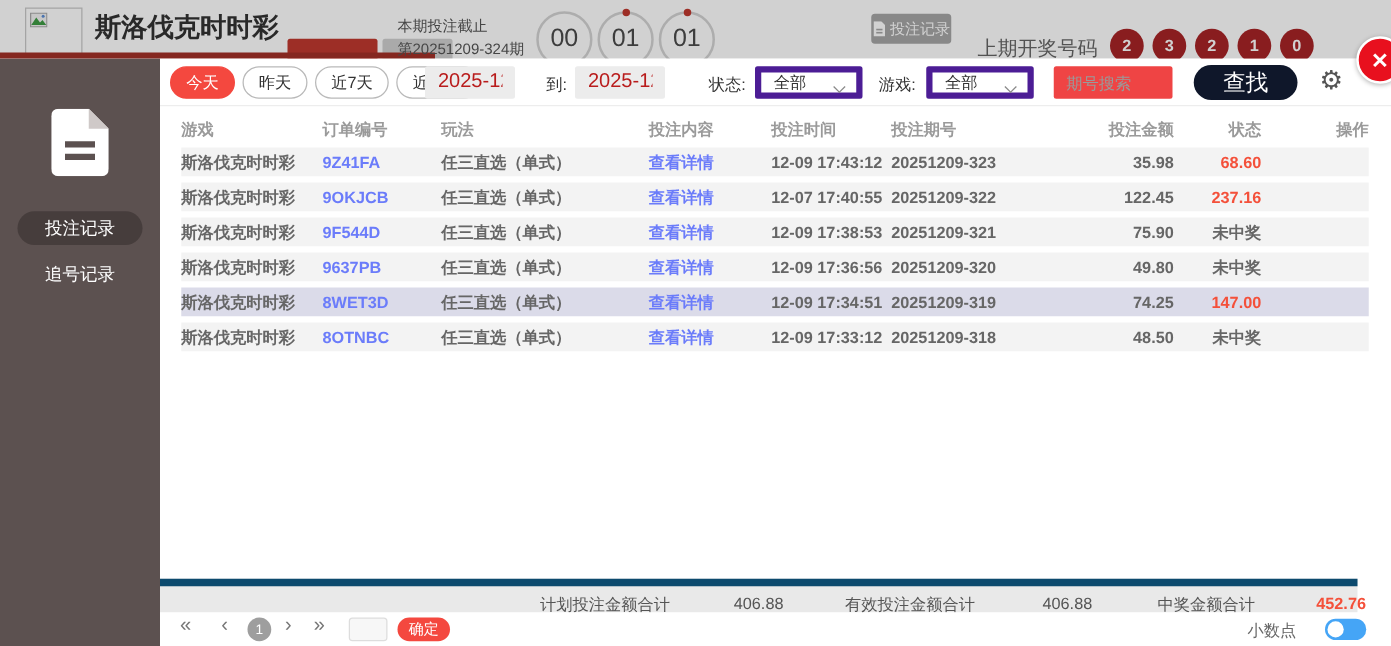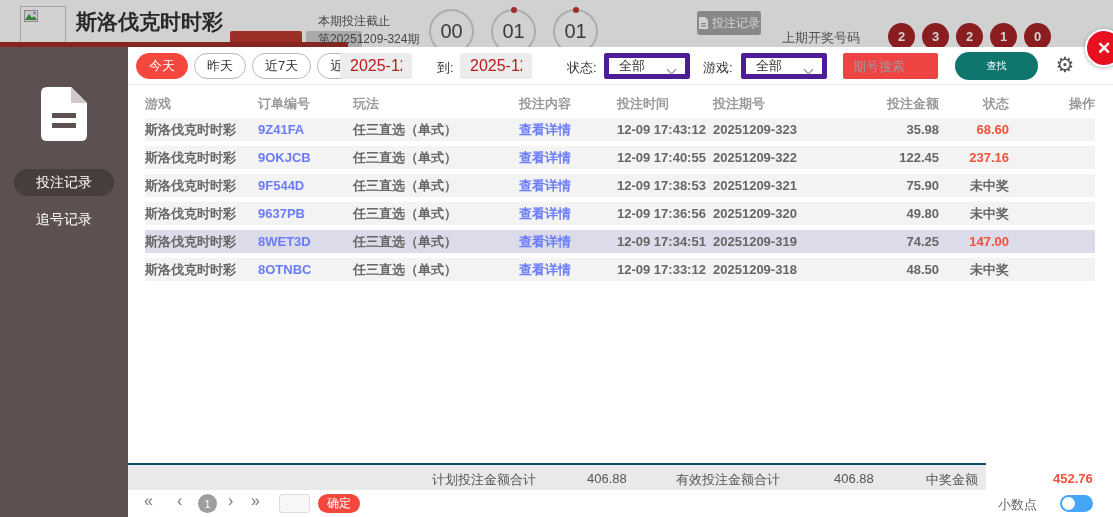--- a/index.html
+++ b/index.html
@@ -10,27 +10,27 @@
   
   .page-top { position:absolute; left:0; top:0; width:1113px; height:47px; background:#fff; overflow:hidden; }
   .logo-box { position:absolute; left:20px; top:6px; width:46px; height:39px; border:1px solid #c9c9c9; background:#fff; }
   .logo-box svg { position:absolute; left:3px; top:3px; }
   .page-title { position:absolute; left:76px; top:8px; font-size:21px; font-weight:bold; color:#333; }
   .btn-red-part { position:absolute; left:230px; top:31px; width:72px; height:16px; background:#c0392f; border-radius:2px 2px 0 0; }
   .btn-gray-part { position:absolute; left:306px; top:31px; width:56px; height:16px; background:#d0d0d0; border-radius:2px 2px 0 0; }
   .red-band { position:absolute; left:0; top:42px; width:348px; height:5px; background:#a33028; }
   .deadline-label { position:absolute; left:318px; top:13px; font-size:12px; color:#555; }
   .period-label { position:absolute; left:318px; top:31px; font-size:12px; color:#555; }
-  .cd-wrap { position:absolute; left:429px; top:9px; display:flex; gap:17px; }
+  .cd-wrap { position:absolute; left:429px; top:9px; display:flex; gap:4px; }
   .cd-circle { position:relative; width:45px; height:45px; border:2px solid #d4d4d4; border-radius:50%;
                display:flex; align-items:center; justify-content:center; font-size:20px; color:#4b4b4b; background:#fff; }
   .cd-dot { position:absolute; top:-4px; left:50%; margin-left:-3px; width:6px; height:6px; border-radius:50%; background:#c0392f; }
   .records-btn { position:absolute; left:697px; top:11px; width:64px; height:24px; background:#a6a6a6; border-radius:3px;
                  color:#fff; font-size:12px; display:flex; align-items:center; justify-content:center; gap:3px; border:none; }
-  .last-draw-label { position:absolute; left:782px; top:29px; font-size:13px; color:#666; }
+  .last-draw-label { position:absolute; left:782px; top:29px; font-size:16px; color:#666; }
   .balls { position:absolute; left:888px; top:23px; display:flex; gap:7px; }
   .ball { width:27px; height:27px; border-radius:50%; background:#a82426; color:#fff; font-weight:bold; font-size:13px;
           display:flex; align-items:center; justify-content:center; }
   .dim { position:absolute; left:0; top:0; width:1113px; height:47px; background:rgba(0,0,0,0.18); }
 
   
   .side { position:absolute; left:0; top:47px; width:128px; height:470px; background:#5c5150; }
   .doc-icon { display:block; margin:40px auto 28px auto; }
   .side-item { width:100px; margin:0 auto 10px auto; height:27px; border-radius:14px; color:#fff; font-size:14px;
                display:flex; align-items:center; justify-content:center; cursor:pointer; }
@@ -52,22 +52,22 @@
   .flt-label { position:absolute; top:12px; font-size:13px; color:#333; }
   #status-label { left:439px; } #game-label { left:575px; }
   .select { position:absolute; top:6px; width:86px; height:26px; border:5px solid #4c1d95; border-radius:2px; background:#fff;
             font-size:13px; color:#333; display:flex; align-items:center; padding:0 10px; cursor:pointer; }
   #status-select { left:476px; } #game-select { left:613px; }
   .chev { position:absolute; right:10px; top:8px; width:7px; height:7px; border-right:1.5px solid #888; border-bottom:1.5px solid #888;
           transform:rotate(45deg); }
   .search-input { position:absolute; left:715px; top:6px; width:95px; height:26px; border:none; background:#ef4444; border-radius:2px;
                   font-size:13px; padding:0 10px; font-family:inherit; color:#333; }
   .search-input::placeholder { color:#9a9a9a; }
-  .find-btn { position:absolute; left:827px; top:5px; width:83px; height:28px; border:none; border-radius:14px; background:#0f766e;
-              color:#fff; font-size:10px; cursor:pointer; font-family:inherit; }
+  .find-btn { position:absolute; left:827px; top:5px; width:83px; height:28px; border:none; border-radius:14px; background:#0f172a;
+              color:#fff; font-size:18px; cursor:pointer; font-family:inherit; }
   .gear { position:absolute; left:924px; top:5px; width:26px; height:26px; font-size:21px; color:#555; background:none; border:none;
           cursor:pointer; line-height:26px; text-align:center; }
 
   
   .close-btn { position:absolute; left:1085px; top:29px; width:38px; height:38px; border-radius:50%; background:#e8101e;
                border:2px solid #fff; color:#fff; font-size:17px; font-weight:bold; cursor:pointer; z-index:20;
                display:flex; align-items:center; justify-content:center; box-shadow:0 1px 4px rgba(0,0,0,0.3); }
 
   
   .tbl { position:absolute; left:17px; top:43px; width:950px;font-weight:bold; }
@@ -76,21 +76,21 @@
   .drow { height:23px; background:#f3f3f3; margin-bottom:5px; color:#666; font-size:13px; }
   .drow.hl { background:#dbdbe9; }
   .c0{width:113px;} .c1{width:95px;} .c2{width:166px;} .c3{width:98px;} .c4{width:96px;} .c5{width:148px;}
   .c6{width:92px; text-align:right; padding-right:14px;}
   .c7{width:72px; text-align:right; padding-right:16px;}
   .c8{width:70px; text-align:right;}
   .link { color:#6b7cfa; cursor:pointer; text-decoration:none; }
   .won { color:#f4503a; }
 
   
-  .totals { position:absolute; left:0; top:416px; width:858px; height:27px; background:#e9e9e9; border-top:2px solid #0c4a6e;
+  .totals { position:absolute; left:0; top:416px; width:958px; height:27px; background:#e9e9e9; border-top:6px solid #0c4a6e;
             font-size:13px; color:#555; }
   .totals span { position:absolute; top:6px; }
   #t-lab1{left:304px;} #t-val1{left:459px;} #t-lab2{left:548px;} #t-val2{left:706px;} #t-lab3{left:798px;}
   #t-val3{left:925px; color:#f4503a; font-weight:bold;}
 
   
   .pager { position:absolute; left:0; top:443px; width:985px; height:27px; background:#fff; }
   .pg-arrow { position:absolute; top:2px; background:none; border:none; font-size:16px; color:#777; cursor:pointer; font-family:inherit; }
   #pg-first{left:16px;} #pg-prev{left:49px;} #pg-next{left:100px;} #pg-last{left:123px;}
   .pg-page { position:absolute; left:70px; top:4px; width:19px; height:19px; border-radius:50%; background:#9e9e9e; color:#fff;
@@ -208,21 +208,21 @@
             <span class="c5">20251209-323</span>
             <span class="c6">35.98</span>
             <span class="c7 won">68.60</span>
             <span class="c8"></span>
           </div>
           <div class="trow drow">
             <span class="c0">斯洛伐克时时彩</span>
             <span class="c1 link">9OKJCB</span>
             <span class="c2">任三直选（单式）</span>
             <span class="c3"><span class="link">查看详情</span></span>
-            <span class="c4">12-09 17:40:55</span>
+            <span class="c4">12-07 17:40:55</span>
             <span class="c5">20251209-322</span>
             <span class="c6">122.45</span>
             <span class="c7 won">237.16</span>
             <span class="c8"></span>
           </div>
           <div class="trow drow">
             <span class="c0">斯洛伐克时时彩</span>
             <span class="c1 link">9F544D</span>
             <span class="c2">任三直选（单式）</span>
             <span class="c3"><span class="link">查看详情</span></span>

